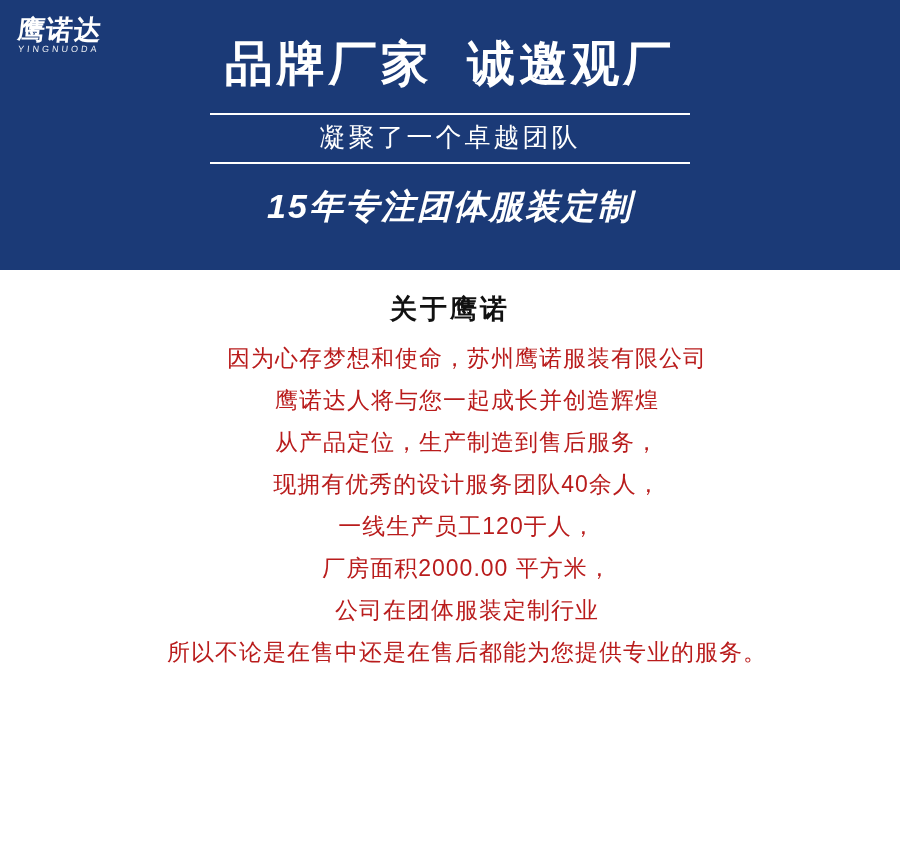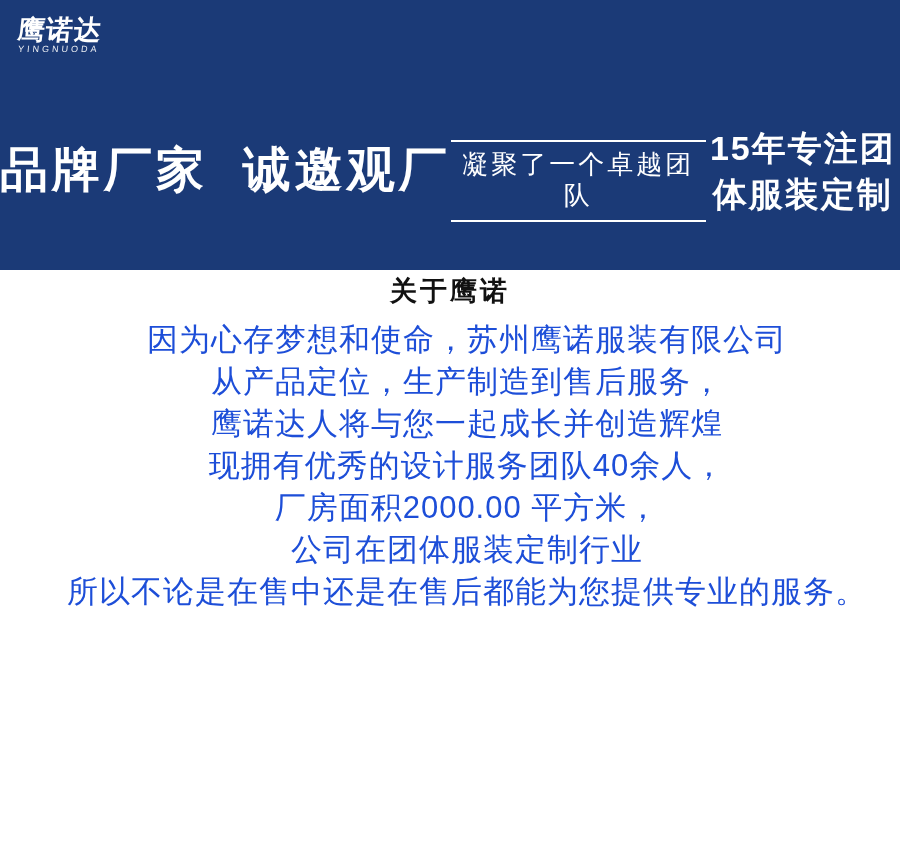--- a/index.html
+++ b/index.html
@@ -55,23 +55,24 @@
     transform: skewX(-6deg);
   }
 
   .banner-inner {
     position: absolute;
     left: 0;
     right: 0;
     top: 0;
     height: 312px;
     display: flex;
+    flex-direction: column;
     align-items: center;
     justify-content: flex-start;
-    padding-top: 28px;
+    padding-top: 36px;
     box-sizing: border-box;
   }
   .banner-title {
     color: #ffffff;
     font-size: 48px;
     font-weight: bold;
     letter-spacing: 4px;
     line-height: 1.15;
     text-align: center;
     white-space: pre;
@@ -84,49 +85,50 @@
     padding: 7px 0 9px 0;
     text-align: center;
   }
   .banner-sub {
     color: #ffffff;
     font-size: 26px;
     letter-spacing: 3px;
     line-height: 1.2;
   }
   .banner-tag {
-    margin-top: 4px;
+    margin-top: 20px;
     color: #ffffff;
     font-size: 34px;
     font-weight: bold;
     letter-spacing: 2px;
     text-align: center;
+    font-style: italic;
   }
 
   
   .content {
     width: 900px;
-    padding-top: 4px;
+    padding-top: 22px;
     box-sizing: border-box;
     text-align: center;
   }
   .section-title {
     font-size: 27px;
     font-weight: bold;
     color: #111111;
     letter-spacing: 3px;
     line-height: 1.3;
     margin-bottom: 10px;
   }
   .about-lines {
     display: block;
   }
   .about-line {
-    font-size: 31px;
-    color: #1d4ed8;
+    font-size: 23px;
+    color: #b91c1c;
     line-height: 42px;
     letter-spacing: 1px;
     white-space: nowrap;
     margin-left: 34px;
   }
 </style>
 </head>
 <body>
 
 <div class="page">
@@ -145,22 +147,23 @@
       </div>
       <div class="banner-tag">15年专注团体服装定制</div>
     </div>
 
   </div>
 
   <div class="content">
     <div class="section-title">关于鹰诺</div>
     <div class="about-lines">
       <div class="about-line">因为心存梦想和使命，苏州鹰诺服装有限公司</div>
+      <div class="about-line">鹰诺达人将与您一起成长并创造辉煌</div>
       <div class="about-line">从产品定位，生产制造到售后服务，</div>
-      <div class="about-line">鹰诺达人将与您一起成长并创造辉煌</div>
       <div class="about-line">现拥有优秀的设计服务团队40余人，</div>
+      <div class="about-line">一线生产员工120于人，</div>
       <div class="about-line">厂房面积2000.00 平方米，</div>
       <div class="about-line">公司在团体服装定制行业</div>
       <div class="about-line">所以不论是在售中还是在售后都能为您提供专业的服务。</div>
     </div>
   </div>
 
 </div>
 
 </body></html>

